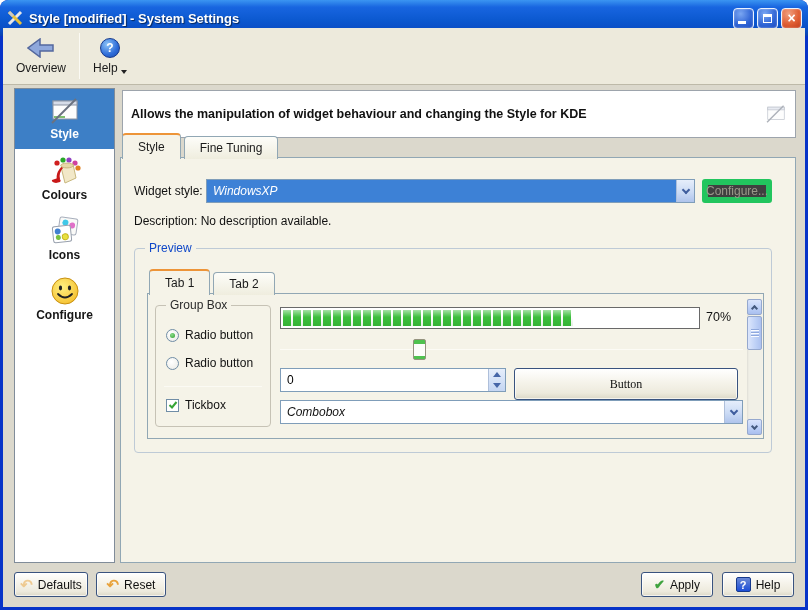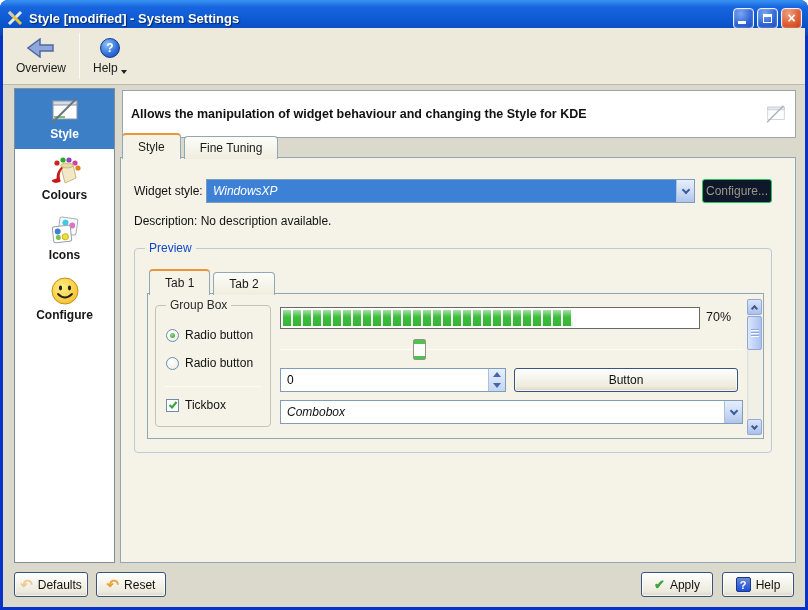--- a/index.html
+++ b/index.html
@@ -61,21 +61,21 @@
   .combo { border:1px solid #7F9DB9; background:#fff; display:flex; align-items:stretch; position:absolute; }
   .combo .c-value { flex:1; display:flex; align-items:center; padding:0 6px; font-size:12px; color:#111; overflow:hidden; white-space:nowrap;font-style:italic; }
   .combo .c-btn { width:18px; border-left:1px solid #AEBFDA; display:flex; align-items:center; justify-content:center;
     background:linear-gradient(180deg,#E6EEFB,#CBDBF5 55%,#AFC4EC); }
   .chev-down { width:6px; height:6px; border-right:2px solid #3F5E9E; border-bottom:2px solid #3F5E9E; transform:rotate(45deg); margin-top:-3px; }
   .ws-combo { left:85px; top:21px; width:489px; height:24px; }
   .ws-combo .c-value { background:#3D81D6; color:#fff; }
   .xp-btn { display:inline-flex; align-items:center; justify-content:center; gap:5px; height:25px; padding:0 10px;
     border:1px solid #39537F; border-radius:3px; font-size:12px; color:#111;
     background:linear-gradient(180deg,#FFFFFF 0%,#F5F3EA 45%,#EDEADD 80%,#DCD8C7 100%); box-shadow:inset 0 0 0 1px rgba(255,255,255,.65); }
-  .configure { position:absolute; left:581px; top:21px; width:70px; height:24px; border:1px solid #22c55e; background:#0f172a;
+  .configure { position:absolute; left:581px; top:21px; width:70px; height:24px; border:6px solid #22c55e; background:#404040;
     color:#9A988A; box-shadow:none; }
   .desc { position:absolute; left:13px; top:56px; font-size:12px; color:#111; }
 
   
   .groupbox { position:absolute; border:1px solid #C2CBD2; border-radius:4px; }
   .gb-title { position:absolute; top:-8px; left:10px; background:#F5F3E8; padding:0 4px; font-size:12px; }
   .preview-gb { left:13px; top:90px; width:638px; height:205px; border-color:#BECAD6; }
   .preview-gb > .gb-title { color:#1048C8; }
   .preview-tabs { left:14px; top:20px; }
   .preview-panel { position:absolute; left:12px; top:44px; width:617px; height:146px; background:#F5F3E8; border:1px solid #91A7B4; z-index:2; }
@@ -99,21 +99,21 @@
   .groove { position:absolute; left:0; right:0; top:10px; height:1px; background:#9C9A8C; border-bottom:1px solid #FCFBF5; }
   .handle { position:absolute; left:133px; top:0; width:13px; height:21px; border:1px solid #95937F; border-radius:2px;
     background:linear-gradient(180deg,#4FC24F 0 4px, #FDFDFB 4px 16px, #4FC24F 16px); }
 
   .spinbox { position:absolute; left:132px; top:74px; width:226px; height:24px; border:1px solid #7F9DB9; background:#fff; display:flex; }
   .spin-val { flex:1; display:flex; align-items:center; padding:0 6px; font-size:12px; }
   .spin-btns { width:17px; border-left:1px solid #AEBFDA; background:linear-gradient(180deg,#E6EEFB,#C5D6F3); display:flex; flex-direction:column; }
   .spin-b { flex:1; display:flex; align-items:center; justify-content:center; }
   .tri-up { width:0; height:0; border-left:4px solid transparent; border-right:4px solid transparent; border-bottom:5px solid #4666A8; }
   .tri-down { width:0; height:0; border-left:4px solid transparent; border-right:4px solid transparent; border-top:5px solid #4666A8; }
-  .prev-button { position:absolute; left:366px; top:74px; width:224px; height:24px; }
+  .prev-button { position:absolute; left:366px; top:74px; width:224px; height:32px;font-family:Liberation Serif, serif; }
   .prev-combo { left:132px; top:106px; width:463px; height:24px; }
 
   .vscroll { position:absolute; left:599px; top:5px; width:15px; height:136px; background:#F1F0E7; box-shadow:inset 1px 0 2px rgba(0,0,0,.08); }
   .sb-btn { position:absolute; left:0; width:15px; height:16px; border:1px solid #95A8CE; border-radius:2px;
     background:linear-gradient(180deg,#D9E4FC,#BCCFF6 60%,#A9BFEF); display:flex; align-items:center; justify-content:center; }
   .sb-up { top:0; } .sb-down { bottom:0; }
   .chev-sm-up { width:5px; height:5px; border-left:2px solid #44597E; border-top:2px solid #44597E; transform:rotate(45deg); margin-top:2px; }
   .chev-sm-down { width:5px; height:5px; border-right:2px solid #44597E; border-bottom:2px solid #44597E; transform:rotate(45deg); margin-bottom:2px; }
   .sb-thumb { position:absolute; left:0; top:17px; width:15px; height:34px; border:1px solid #95A8CE; border-radius:2px;
     background:linear-gradient(90deg,#DCE6FC,#BDD0F6 60%,#ACC1F0); display:flex; align-items:center; justify-content:center; }

